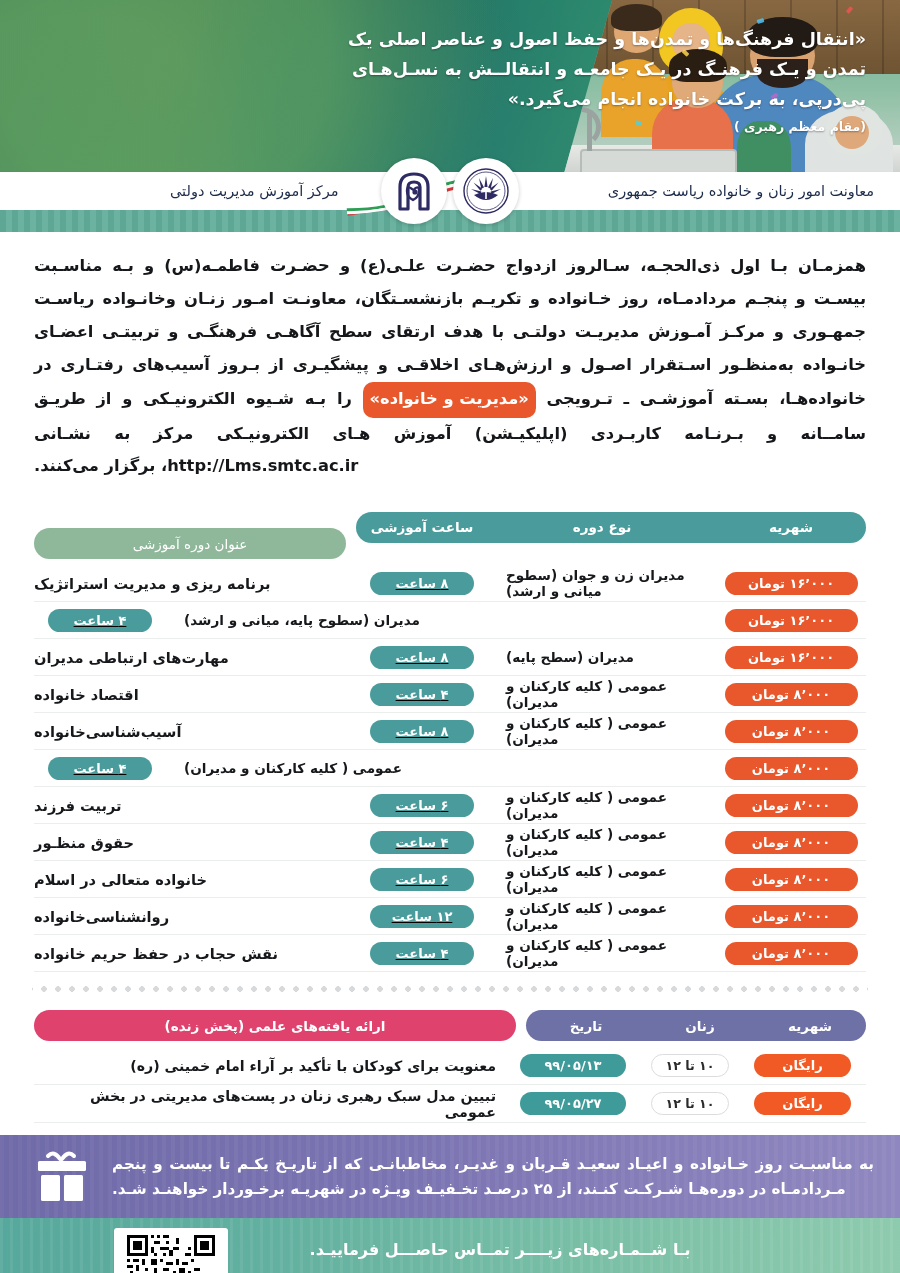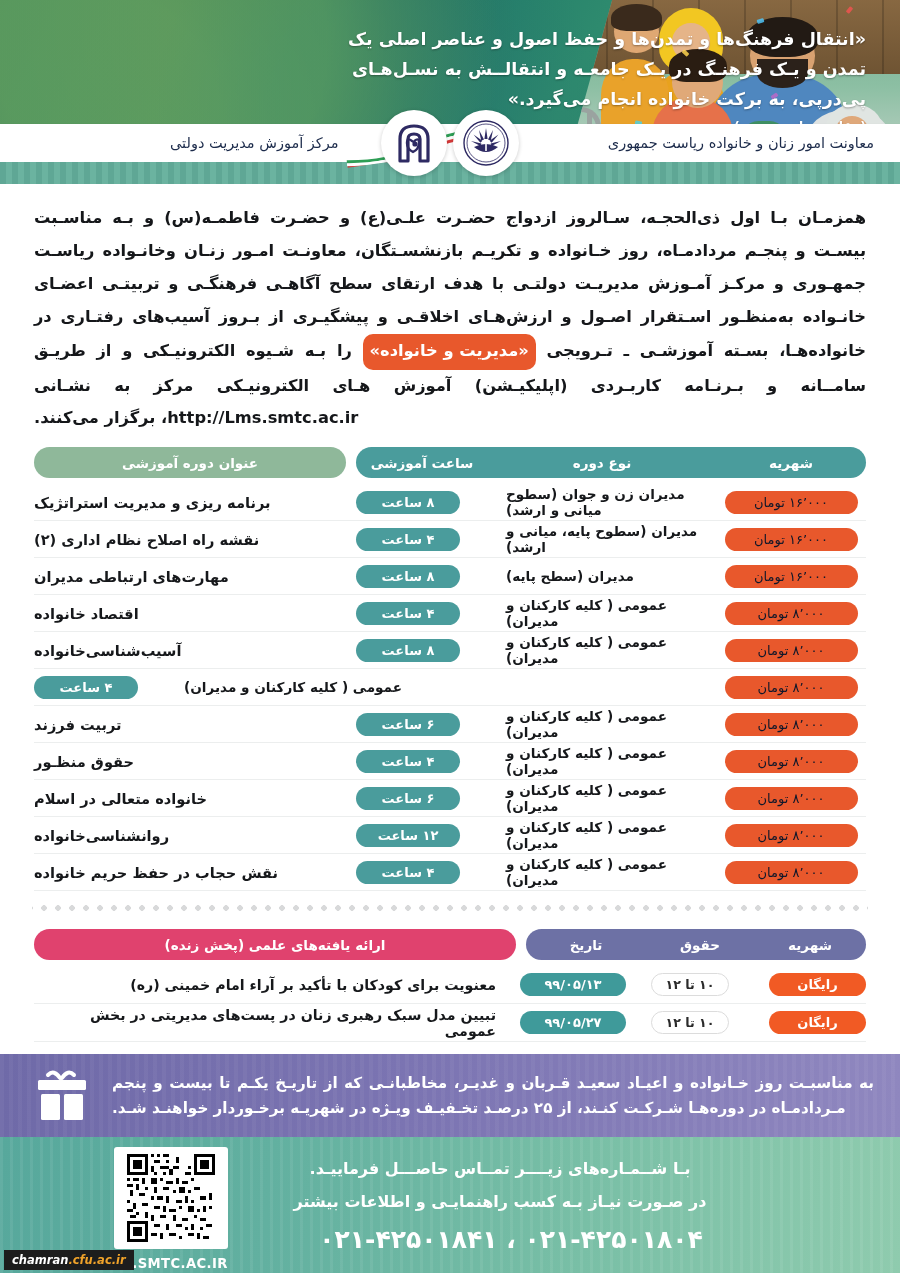--- a/index.html
+++ b/index.html
@@ -13,21 +13,21 @@
   .poster {
     position: relative;
     width: 900px; height: 1273px;
     background: #ffffff;
     overflow: hidden;
   }
 
   
   .header {
     position: relative;
-    width: 900px; height: 184px;
+    width: 900px; height: 232px;
     background: #0f6b5f;
     overflow: hidden;
   }
   .header-bg {
     position: absolute; inset: 0;
     background:
       radial-gradient(circle at 18% 25%, rgba(104,172,96,0.55) 0 22%, transparent 45%),
       radial-gradient(circle at 42% 60%, rgba(40,120,110,0.5) 0 20%, transparent 42%),
       radial-gradient(circle at 8% 72%, rgba(150,190,110,0.35) 0 18%, transparent 40%),
       radial-gradient(circle at 30% 12%, rgba(60,100,70,0.5) 0 16%, transparent 38%),
@@ -134,35 +134,35 @@
   .hdr-teal {
     flex: 0 0 510px; height: 31px; border-radius: 16px; background: #4a9c9c;
     display: flex; align-items: center; color: #fff; font-size: 13.5px; font-weight: 700;
   }
   .hdr-teal .c-fee  { width: 150px; text-align: center; }
   .hdr-teal .c-type { flex: 1; text-align: center; }
   .hdr-teal .c-hrs  { width: 132px; text-align: center; }
   .hdr-green {
     flex: 1; height: 31px; border-radius: 16px; background: #8fb89a;
     display: flex; align-items: center; justify-content: center;
-    color: #fff; font-size: 13.5px; font-weight: 700;
+    color: #fff; font-size: 13.5px; font-weight: 400; margin-top: 33px;
   }
 
   .row {
     display: flex; align-items: center; gap: 10px;
     height: 37px; border-bottom: 1px solid #eceeee;
   }
   .cell-fee { width: 150px; display:flex; justify-content:center; }
   .badge-fee {
-    background: #e8582c; color: #0f172a; border-radius: 13px;
+    background: #e8582c; color: #ffffff; border-radius: 13px;
     padding: 4px 0; width: 133px; text-align: center;
-    font-size: 13px; font-weight: 400;
+    font-size: 13px; font-weight: 700;
   }
   .cell-type { flex: 1; text-align: left; padding-left: 8px; font-size: 13.6px; color: #16181b; font-weight: 600; }
-  .cell-hrs { width: 132px; display:flex; justify-content:flex-end; }
+  .cell-hrs { width: 132px; display:flex; justify-content:center;text-decoration:underline; }
   .badge-hrs {
     background: #4a9c9c; color: #fff; border-radius: 13px;
     padding: 4px 0; width: 104px; text-align:center;
     font-size: 13px; font-weight: 700;
   }
   .cell-title {
     width: 312px; text-align: left; padding-right: 10px;
     font-size: 14.6px; color: #16181b; font-weight: 700;
   }
 
@@ -181,21 +181,21 @@
   }
   .hdr-purple .c-fee  { width: 112px; text-align:center; }
   .hdr-purple .c-time { width: 108px; text-align:center; }
   .hdr-purple .c-date { flex: 1; text-align:center; }
   .hdr-pink {
     flex: 1; height: 31px; border-radius: 16px; background: #e0426e;
     display:flex; align-items:center; justify-content:center;
     color:#fff; font-size:13.5px; font-weight:700;
   }
   .row2 { display:flex; align-items:center; gap:10px; height: 38px; border-bottom: 1px solid #eceeee; }
-  .c2-fee { width: 112px; display:flex; justify-content:flex-start; }
+  .c2-fee { width: 112px; display:flex; justify-content:flex-end; }
   .badge-free { background:#f15a24; color:#fff; border-radius:13px; padding:4px 0;
                 width: 97px; text-align:center; font-size:13px; font-weight:700; }
   .c2-time { width: 108px; display:flex; justify-content:center; }
   .badge-time { background:#fff; border:1px solid #dcdcdc; color:#2b2b2b; border-radius:13px;
                 padding:3px 0; width: 78px; text-align:center; font-size:12.6px; font-weight:700; }
   .c2-date { width: 110px; display:flex; justify-content:flex-start; }
   .badge-date { background:#3f9a9a; color:#fff; border-radius:13px; padding:4px 0;
                 width: 106px; text-align:center; font-size:13px; font-weight:700; }
   .c2-title { flex:1; text-align:right; padding-right:10px; font-size:14.2px; font-weight:700; color:#16181b; }
 
@@ -365,21 +365,20 @@
           <div class="cell-title">برنامه ریزی و مدیریت استراتژیک</div>
         </div>
         <div class="row">
           <div class="cell-fee">
             <span class="badge-fee">۱۶٬۰۰۰ تومان</span>
           </div>
           <div class="cell-type">مدیران (سطوح پایه، میانی و ارشد)</div>
           <div class="cell-hrs">
             <span class="badge-hrs">۴ ساعت</span>
           </div>
-          <div class="cell-title">نقشه راه اصلاح نظام اداری (۲)</div>
         </div>
         <div class="row">
           <div class="cell-fee">
             <span class="badge-fee">۱۶٬۰۰۰ تومان</span>
           </div>
           <div class="cell-type">مدیران (سطح پایه)</div>
           <div class="cell-hrs">
             <span class="badge-hrs">۸ ساعت</span>
           </div>
           <div class="cell-title">مهارت‌های ارتباطی مدیران</div>
@@ -465,21 +464,21 @@
         </div>
       </div>
   </div>
 
   <div class="dots"></div>
 
   <div class="tbl">
     <div class="hdr-row">
       <div class="hdr-purple">
         <div class="c-fee">شهریه</div>
-        <div class="c-time">حقوق</div>
+        <div class="c-time">زنان</div>
         <div class="c-date">تاریخ</div>
       </div>
       <div class="hdr-pink">ارائه یافته‌های علمی (پخش زنده)</div>
     </div>
     <div id="t2body">
         <div class="row2">
           <div class="c2-fee">
             <span class="badge-free">رایگان</span>
           </div>
           <div class="c2-time">

